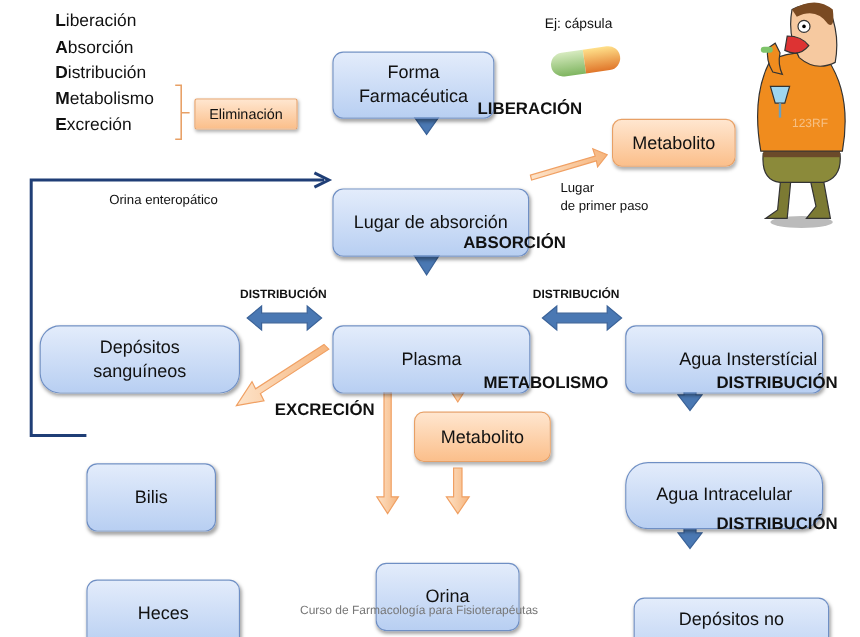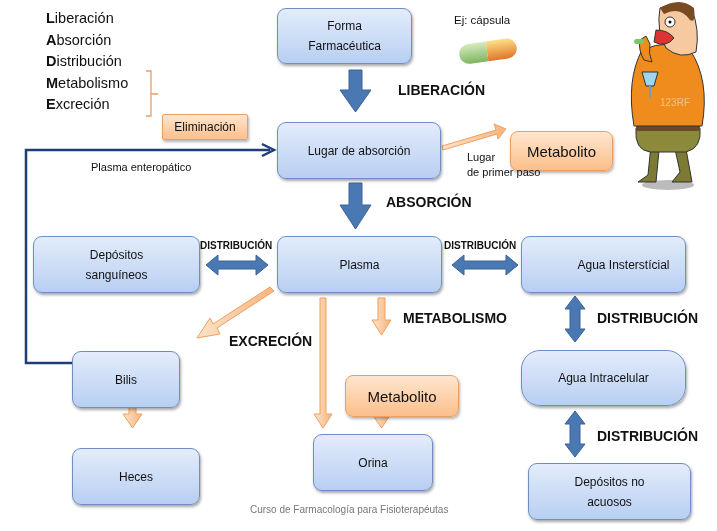--- a/index.html
+++ b/index.html
@@ -1,23 +1,23 @@
 <!DOCTYPE html>
 <html><head>
 <meta charset="utf-8">
 <style>
   html,body{margin:0;padding:0;background:#fff;}
   body{width:717px;height:531px;position:relative;overflow:hidden;font-family:"Liberation Sans",sans-serif;}
   .box{position:absolute;box-sizing:border-box;border:1.5px solid #6f8fc4;border-radius:9px;
        background:linear-gradient(#e3ecfb,#b8cff2);box-shadow:1px 2px 3px rgba(0,0,0,.35);
        display:flex;align-items:center;justify-content:center;text-align:center;
-       font-size:12px;line-height:20px;color:#111;}
+       font-size:15px;line-height:20px;color:#111;margin-top:35px;}
   .obox{position:absolute;box-sizing:border-box;border:1.5px solid #e8a065;border-radius:8px;
        background:linear-gradient(#ffe6cf,#fbbf8b);box-shadow:1px 2px 3px rgba(0,0,0,.3);
-       display:flex;align-items:center;justify-content:center;text-align:center;font-size:15px;color:#111;margin-top:32px;}
+       display:flex;align-items:center;justify-content:center;text-align:center;font-size:15px;color:#111;}
   .lbl{position:absolute;font-weight:bold;font-size:14px;color:#111;white-space:nowrap;}
   .slbl{position:absolute;font-weight:bold;font-size:10px;color:#111;white-space:nowrap;}
   .txt{position:absolute;font-size:11px;color:#111;white-space:nowrap;}
   svg.layer{position:absolute;left:0;top:0;}
   .ladme{position:absolute;left:46px;top:8px;font-size:14.5px;line-height:21.5px;color:#111;}
   .ladme b{font-weight:bold;}
 </style>
 </head>
 <body>
 
@@ -86,24 +86,24 @@
   </g>
 </svg>
 <div class="lbl" style="left:398px;top:82px;">LIBERACIÓN</div>
 
 <div class="box" style="left:277px;top:122px;width:164px;height:57px;">Lugar de absorción</div>
 <div class="obox" style="left:510px;top:99px;width:103px;height:40px;">Metabolito</div>
 <div class="txt" style="left:467px;top:150px;line-height:15px;">
   <div>Lugar</div>
   <div>de primer paso</div>
 </div>
-<div class="txt" style="left:91px;top:161px;">Plasma enteropático</div>
+<div class="txt" style="left:91px;top:161px;">Orina enteropático</div>
 <div class="lbl" style="left:386px;top:194px;">ABSORCIÓN</div>
 
-<div class="box" style="left:33px;top:236px;width:167px;height:57px;padding:0 28px;">Depósitos sanguíneos</div>
+<div class="box" style="left:33px;top:236px;width:167px;height:57px;padding:0 28px;border-radius:17px;">Depósitos sanguíneos</div>
 <div class="slbl" style="left:200px;top:240px;">DISTRIBUCIÓN</div>
 <div class="box" style="left:277px;top:236px;width:165px;height:57px;">Plasma</div>
 <div class="slbl" style="left:444px;top:240px;">DISTRIBUCIÓN</div>
 <div class="box" style="left:521px;top:236px;width:165px;height:57px;padding-left:40px;">Agua Insterstícial</div>
 
 <div class="lbl" style="left:403px;top:310px;">METABOLISMO</div>
 <div class="lbl" style="left:597px;top:310px;">DISTRIBUCIÓN</div>
 <div class="lbl" style="left:229px;top:333px;">EXCRECIÓN</div>
 
 <div class="box" style="left:72px;top:351px;width:108px;height:57px;">Bilis</div>

